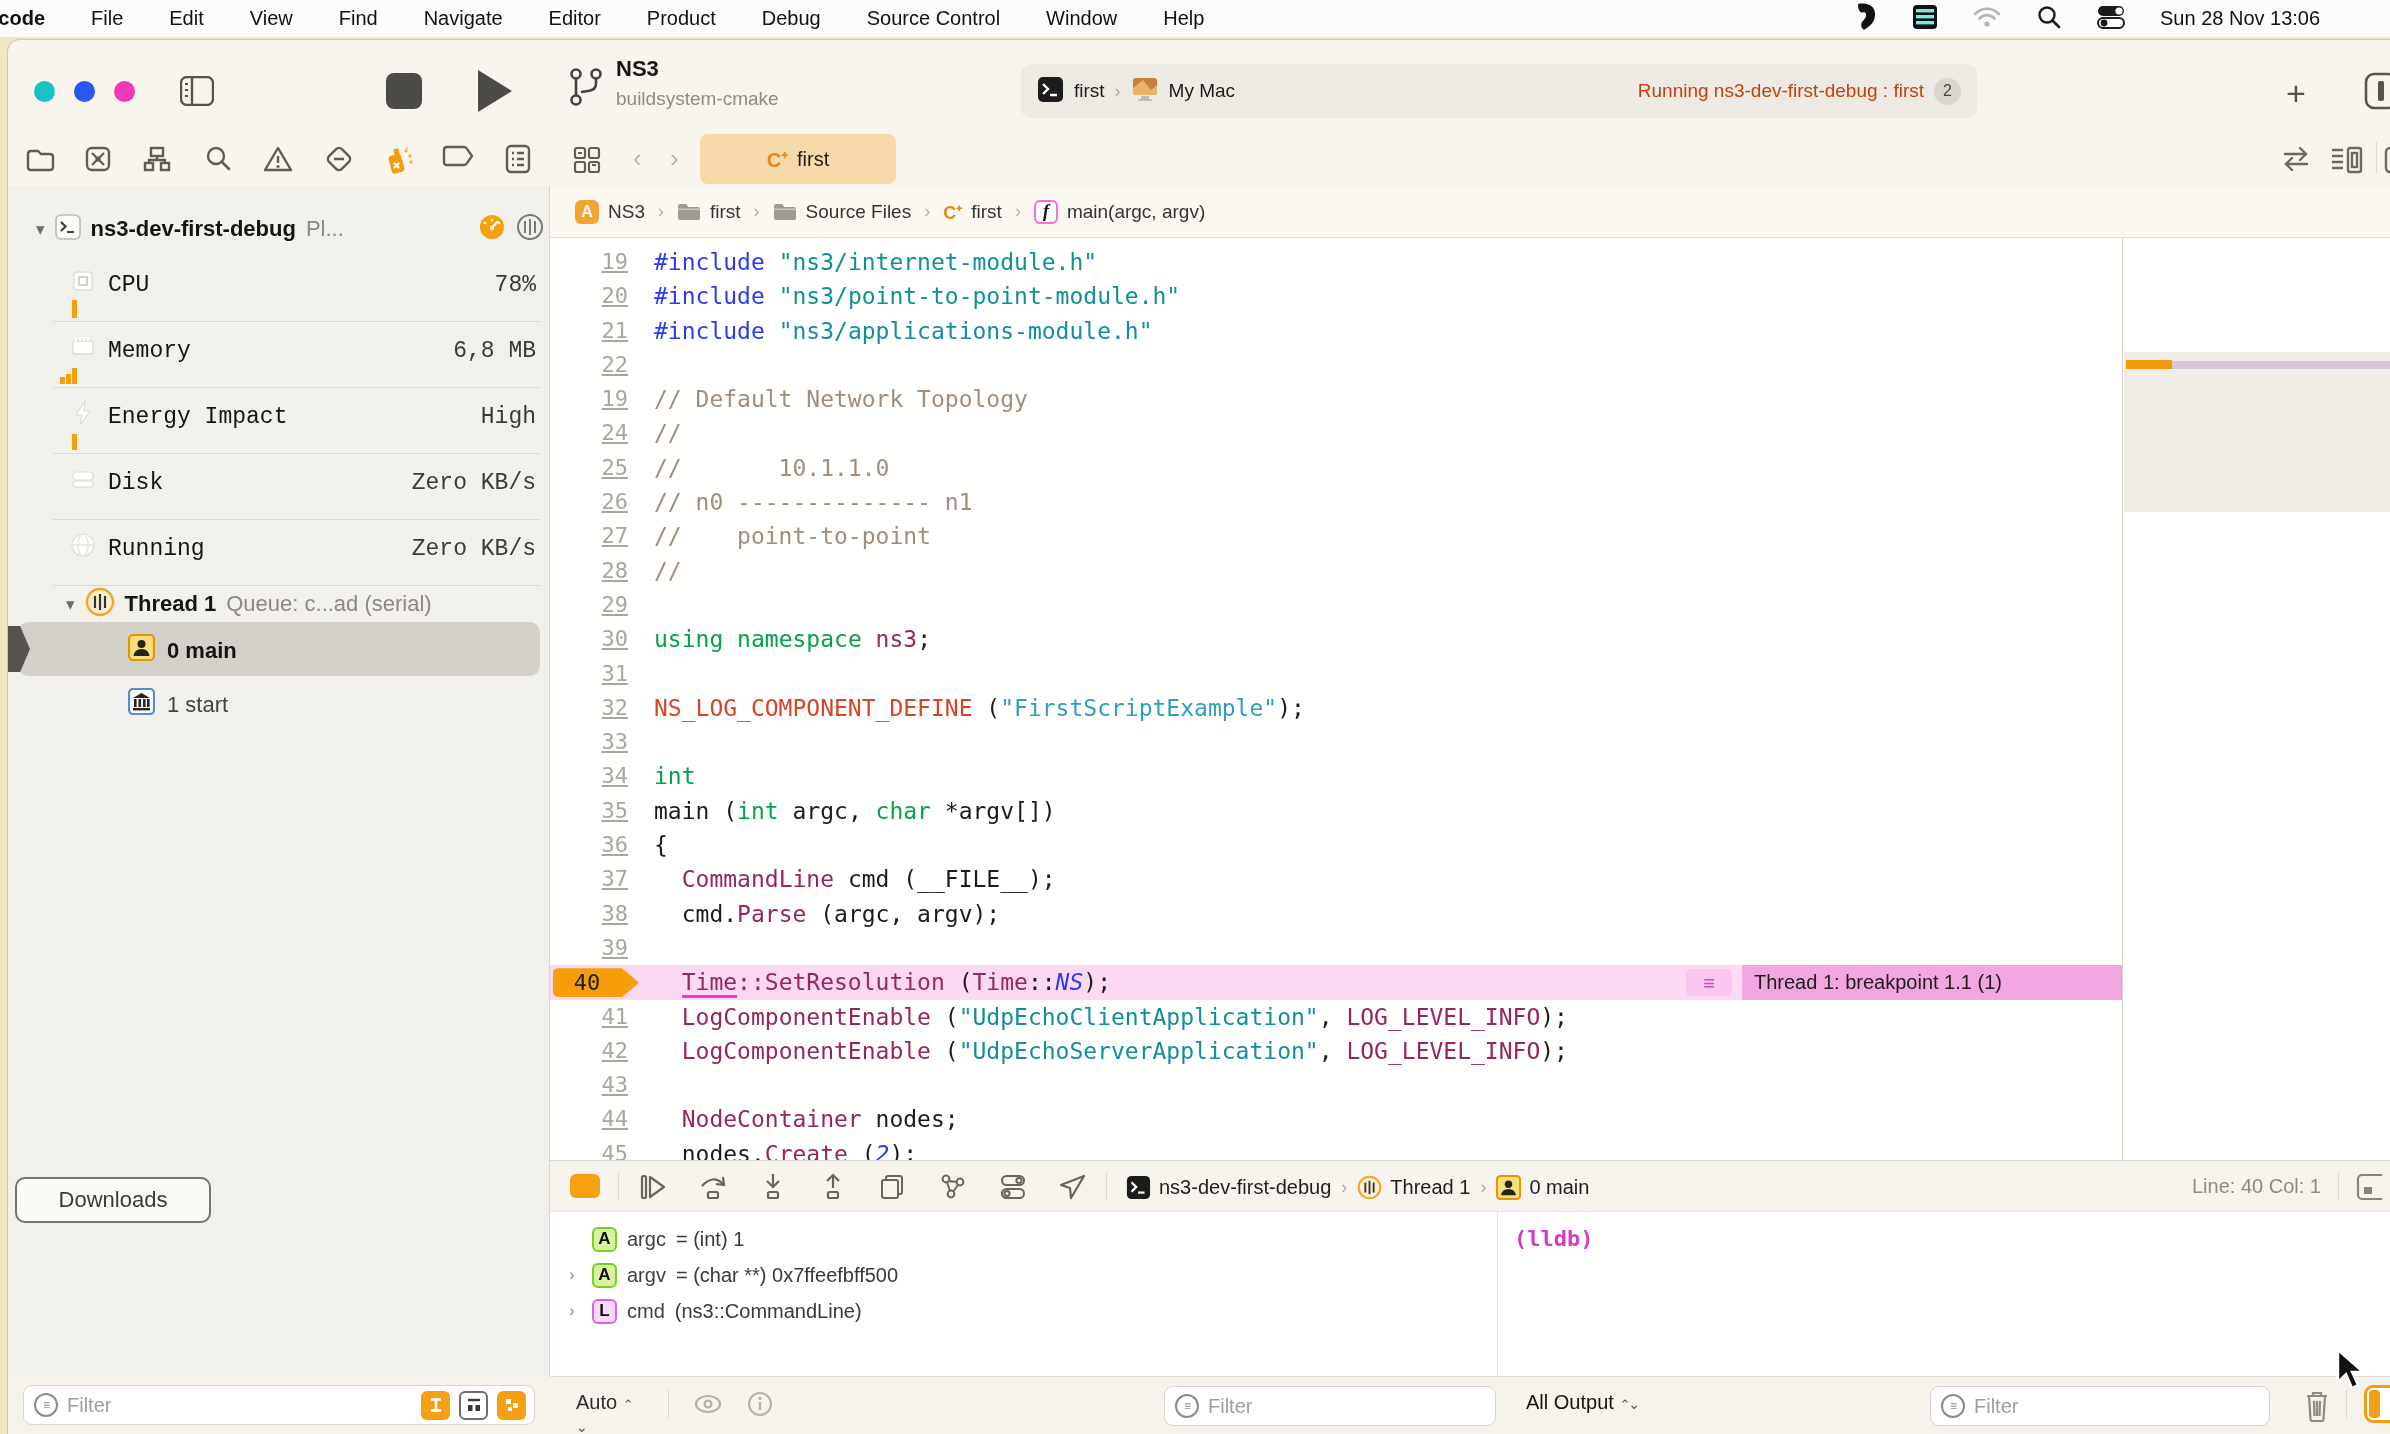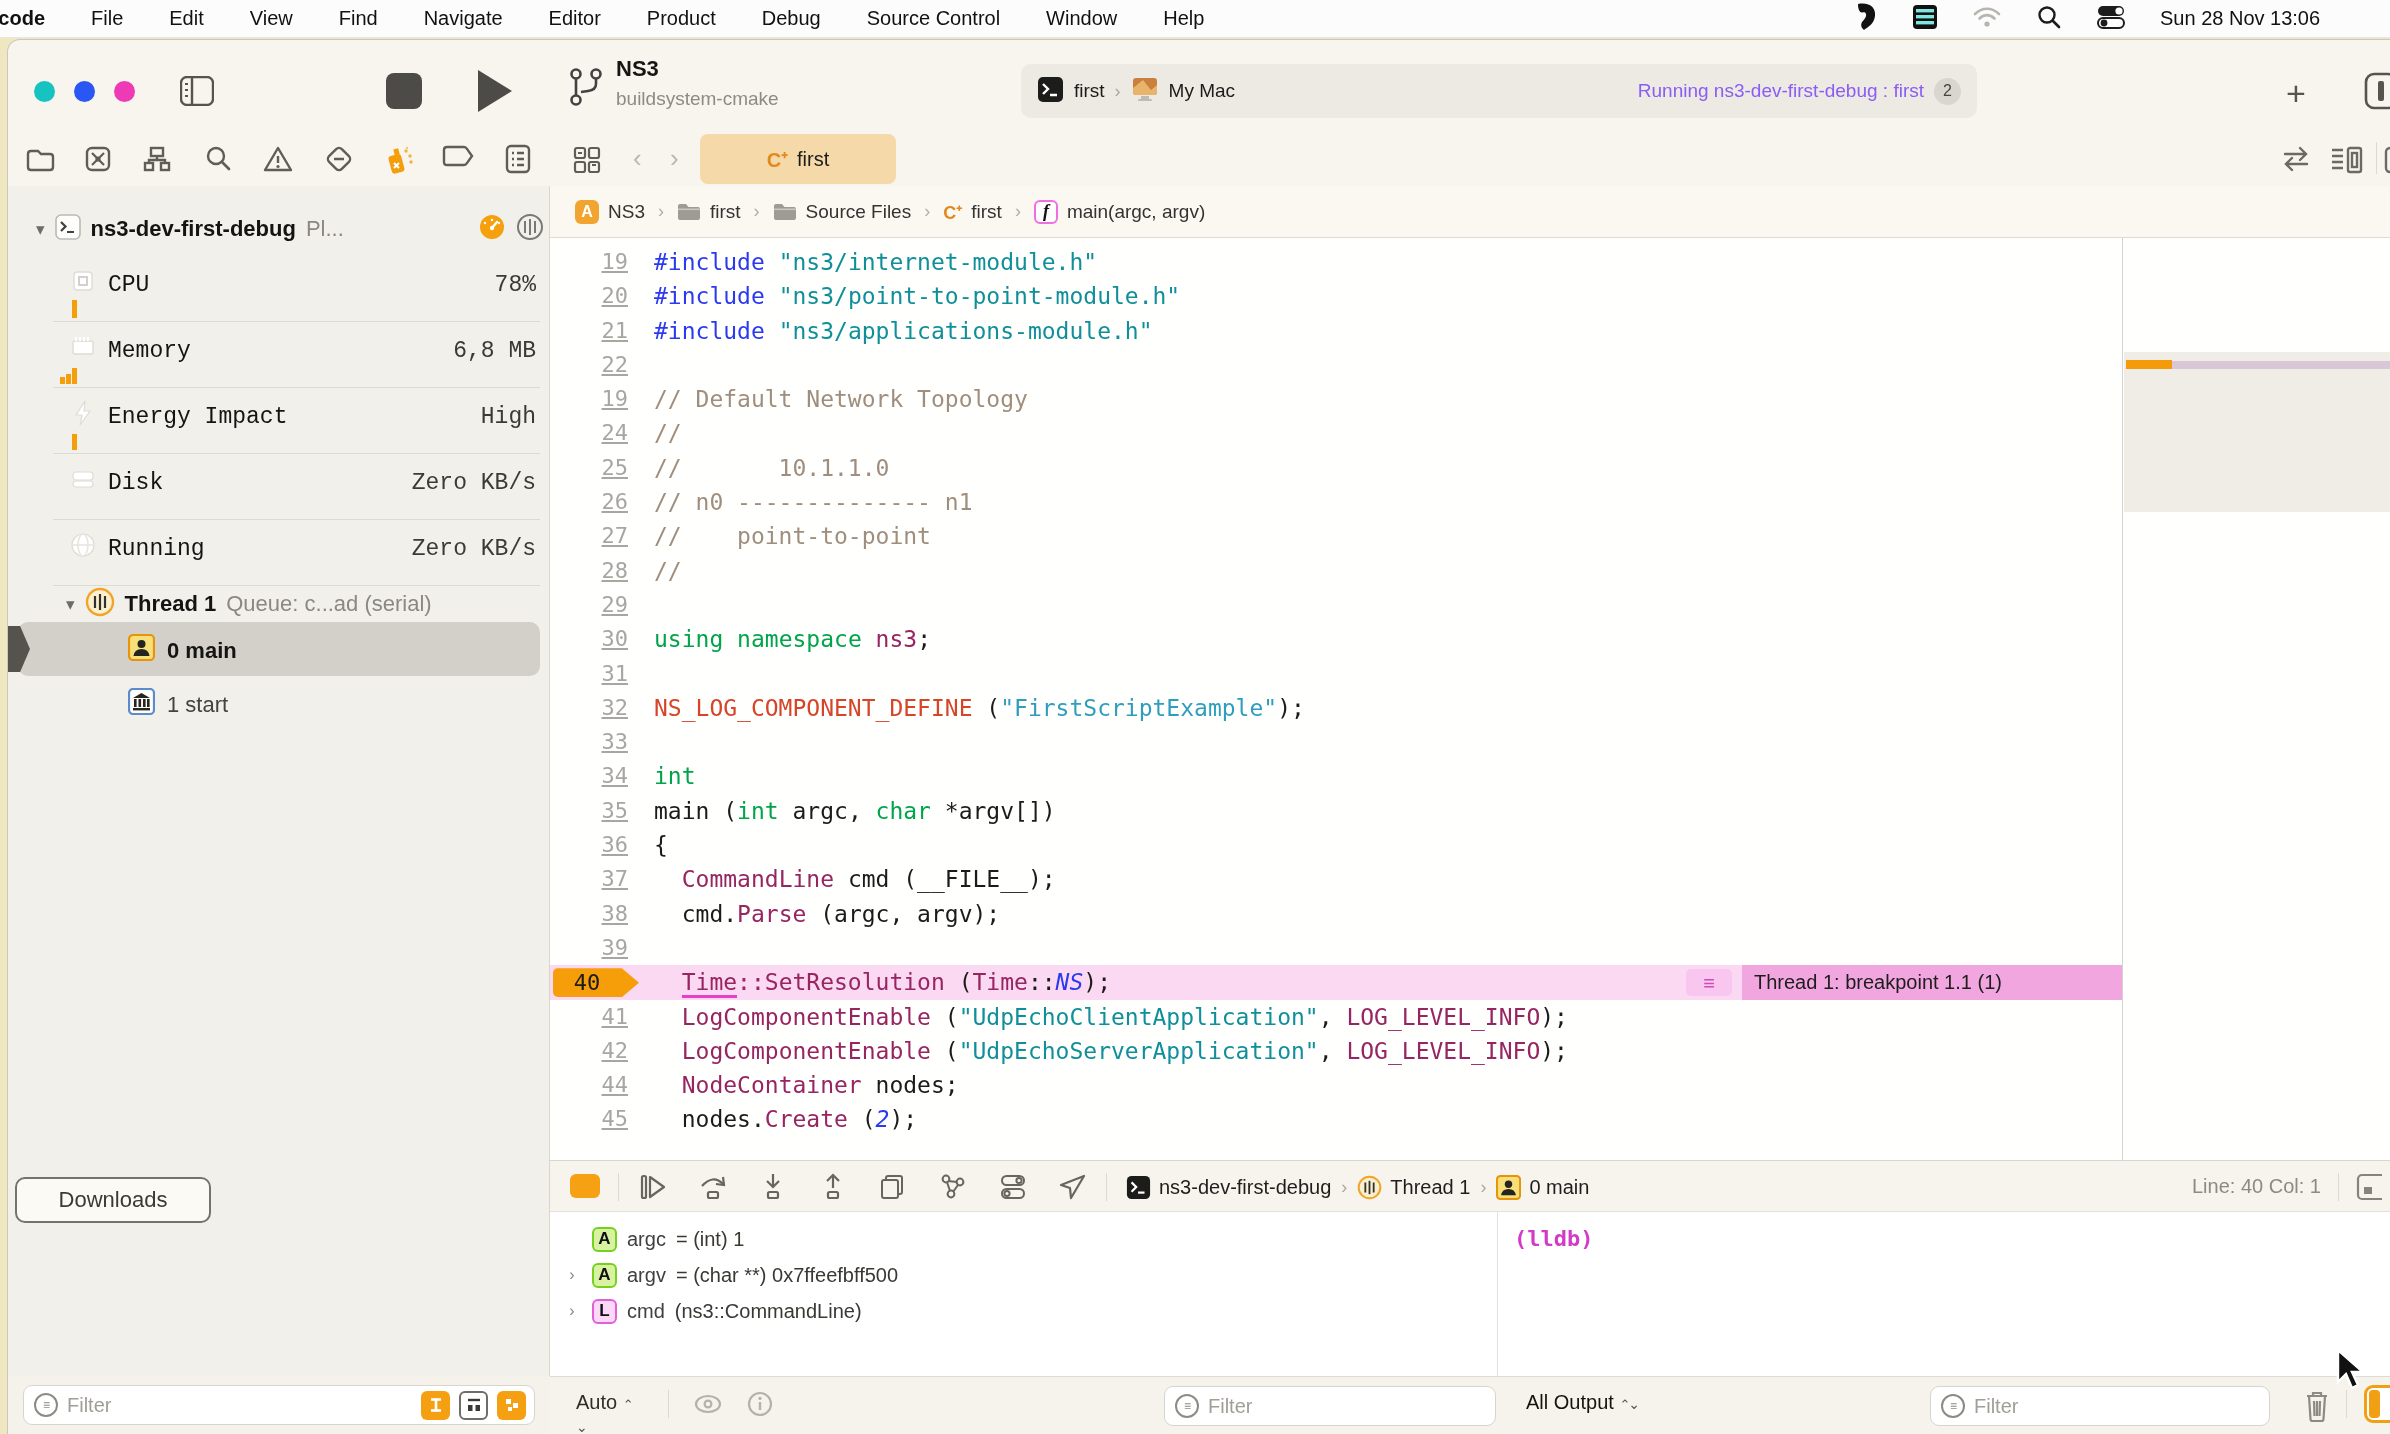--- a/index.html
+++ b/index.html
@@ -22,21 +22,21 @@
   #stop-btn{position:absolute;left:378px;top:33px;width:36px;height:36px;border-radius:8px;background:#4d4b47;}
   #play-btn{position:absolute;left:470px;top:30px;width:0;height:0;border-left:34px solid #4d4b47;
             border-top:21px solid transparent;border-bottom:21px solid transparent;}
   #branch-icon{position:absolute;left:560px;top:26px;}
   #proj-title{position:absolute;left:608px;top:16px;font-size:22px;font-weight:bold;color:#151513;}
   #proj-sub{position:absolute;left:608px;top:48px;font-size:19px;color:#8d8b84;}
   #scheme-pill{position:absolute;left:1013px;top:24px;width:956px;height:54px;background:#eceae2;border-radius:10px;
                display:flex;align-items:center;padding:0 16px;box-sizing:border-box;gap:10px;}
   .pill-txt{font-size:19px;color:#1b1b19;white-space:nowrap;}
   .crumb-sep{color:#a9a7a0;font-size:18px;}
-  #run-status{margin-left:auto;font-size:19px;color:#8b5cf6;white-space:nowrap;text-align:center;}
+  #run-status{margin-left:auto;font-size:19px;color:#c2410c;white-space:nowrap;text-align:center;}
   #run-badge{width:27px;height:27px;border-radius:50%;background:#d8d6cf;color:#46443f;font-size:16px;
              display:flex;align-items:center;justify-content:center;}
   #add-btn{position:absolute;left:2278px;top:34px;font-size:34px;color:#56544e;font-weight:300;}
   #lib-btn{position:absolute;left:2356px;top:32px;}
   
   #navtabrow{position:absolute;left:0;top:92px;width:2382px;height:54px;border-bottom:1px solid #dcdad2;}
   .navico{position:absolute;top:11px;width:32px;height:32px;}
   #tab-grid{position:absolute;left:563px;top:12px;}
   .tab-chev{position:absolute;top:11px;font-size:26px;color:#b9b7af;}
   #active-tab{position:absolute;left:692px;top:2px;width:196px;height:50px;background:#f6d9a9;border-radius:8px;
@@ -578,20 +578,21 @@
         <div class="cl"><span class="ln">33</span><span class="src"></span></div>
         <div class="cl"><span class="ln">34</span><span class="src"><span class="tk-kw">int</span></span></div>
         <div class="cl"><span class="ln">35</span><span class="src"><span class="tk-pl">main (</span><span class="tk-kw">int</span><span class="tk-pl"> argc, </span><span class="tk-kw">char</span><span class="tk-pl"> *argv[])</span></span></div>
         <div class="cl"><span class="ln">36</span><span class="src"><span class="tk-pl">{</span></span></div>
         <div class="cl"><span class="ln">37</span><span class="src"><span class="tk-pl">  </span><span class="tk-type">CommandLine</span><span class="tk-pl"> cmd (__FILE__);</span></span></div>
         <div class="cl"><span class="ln">38</span><span class="src"><span class="tk-pl">  cmd.</span><span class="tk-type">Parse</span><span class="tk-pl"> (argc, argv);</span></span></div>
         <div class="cl"><span class="ln">39</span><span class="src"></span></div>
         <div class="cl bp"><span class="src"><span class="tk-pl">  </span><span class="tk-type-u">Time</span><span class="tk-type">::SetResolution</span><span class="tk-pl"> (</span><span class="tk-type">Time</span><span class="tk-pl">::</span><span class="tk-num">NS</span><span class="tk-pl">);</span></span><span class="bp-badge">40</span><span class="bp-ham">≡</span><span class="bp-note">Thread 1: breakpoint 1.1 (1)</span></div>
         <div class="cl"><span class="ln">41</span><span class="src"><span class="tk-pl">  </span><span class="tk-type">LogComponentEnable</span><span class="tk-pl"> (</span><span class="tk-str">"UdpEchoClientApplication"</span><span class="tk-pl">, </span><span class="tk-type">LOG_LEVEL_INFO</span><span class="tk-pl">);</span></span></div>
         <div class="cl"><span class="ln">42</span><span class="src"><span class="tk-pl">  </span><span class="tk-type">LogComponentEnable</span><span class="tk-pl"> (</span><span class="tk-str">"UdpEchoServerApplication"</span><span class="tk-pl">, </span><span class="tk-type">LOG_LEVEL_INFO</span><span class="tk-pl">);</span></span></div>
+        <div class="cl"><span class="ln">43</span><span class="src"></span></div>
         <div class="cl"><span class="ln">44</span><span class="src"><span class="tk-pl">  </span><span class="tk-type">NodeContainer</span><span class="tk-pl"> nodes;</span></span></div>
         <div class="cl"><span class="ln">45</span><span class="src"><span class="tk-pl">  nodes.</span><span class="tk-type">Create</span><span class="tk-pl"> (</span><span class="tk-num">2</span><span class="tk-pl">);</span></span></div>
       </div>
   </div>
 
   <div id="rightpane">
     <div id="rp-band"></div>
     <div id="rp-mark-o"></div>
     <div id="rp-mark-l"></div>
   </div>

